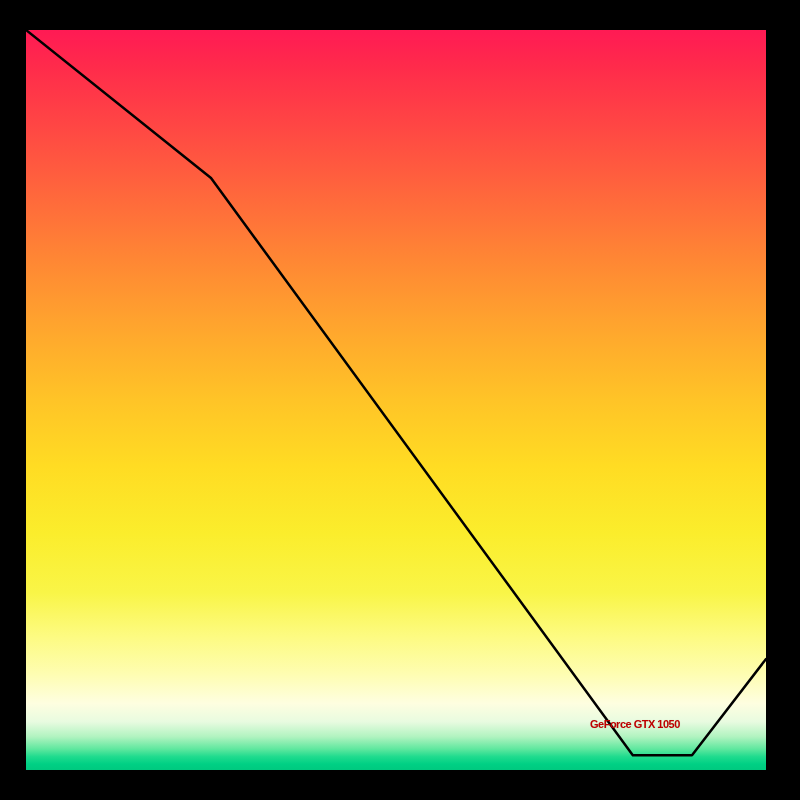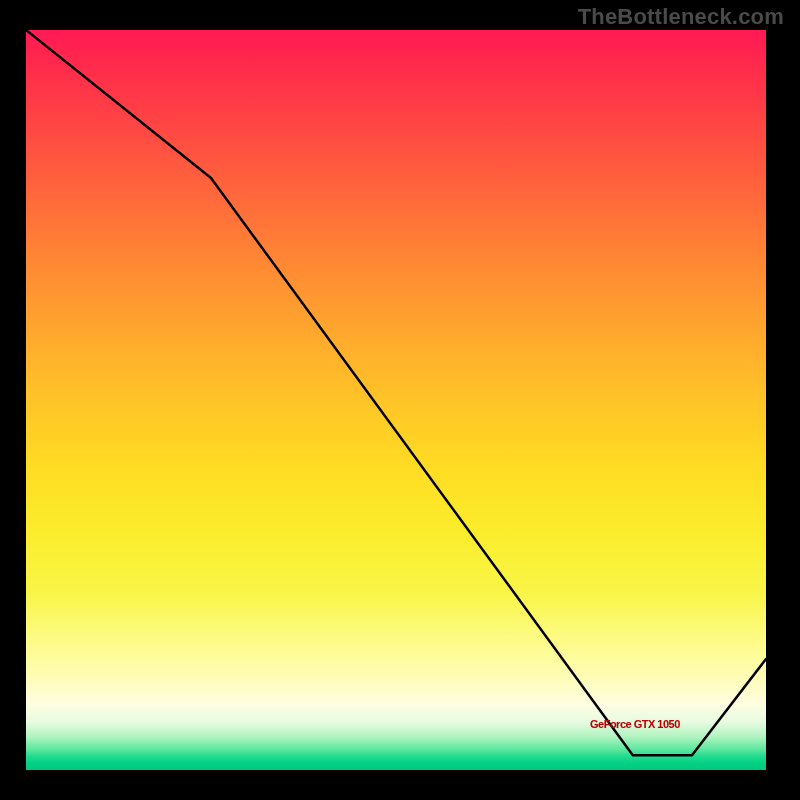--- a/index.html
+++ b/index.html
@@ -76,21 +76,20 @@
     white-space: nowrap;
     z-index: 30;
     text-shadow: 0 0 1px rgba(0,0,0,0.15);
   }
 </style>
 </head>
 <body>
 
 <div class="stage">
 
-  <div class="watermark">TheBottleneck.com</div>
 
   <div class="plot-area" id="plot-area">
     <div class="gradient"></div>
 
     <svg class="curve" viewBox="0 0 740 740" preserveAspectRatio="none">
       <path id="curve-path" d="M 0.00 0.00 L 185.00 148.00 L 606.80 725.20 L 666.00 725.20 L 740.00 629.00" fill="none" stroke="#000000" stroke-width="2.5" stroke-linejoin="round" stroke-linecap="round"></path>
     </svg>
 
     <div class="series-label" id="series-label" style="left: 564px; top: 688px; color: rgb(192, 0, 0);">GeForce GTX 1050</div>
   </div>

